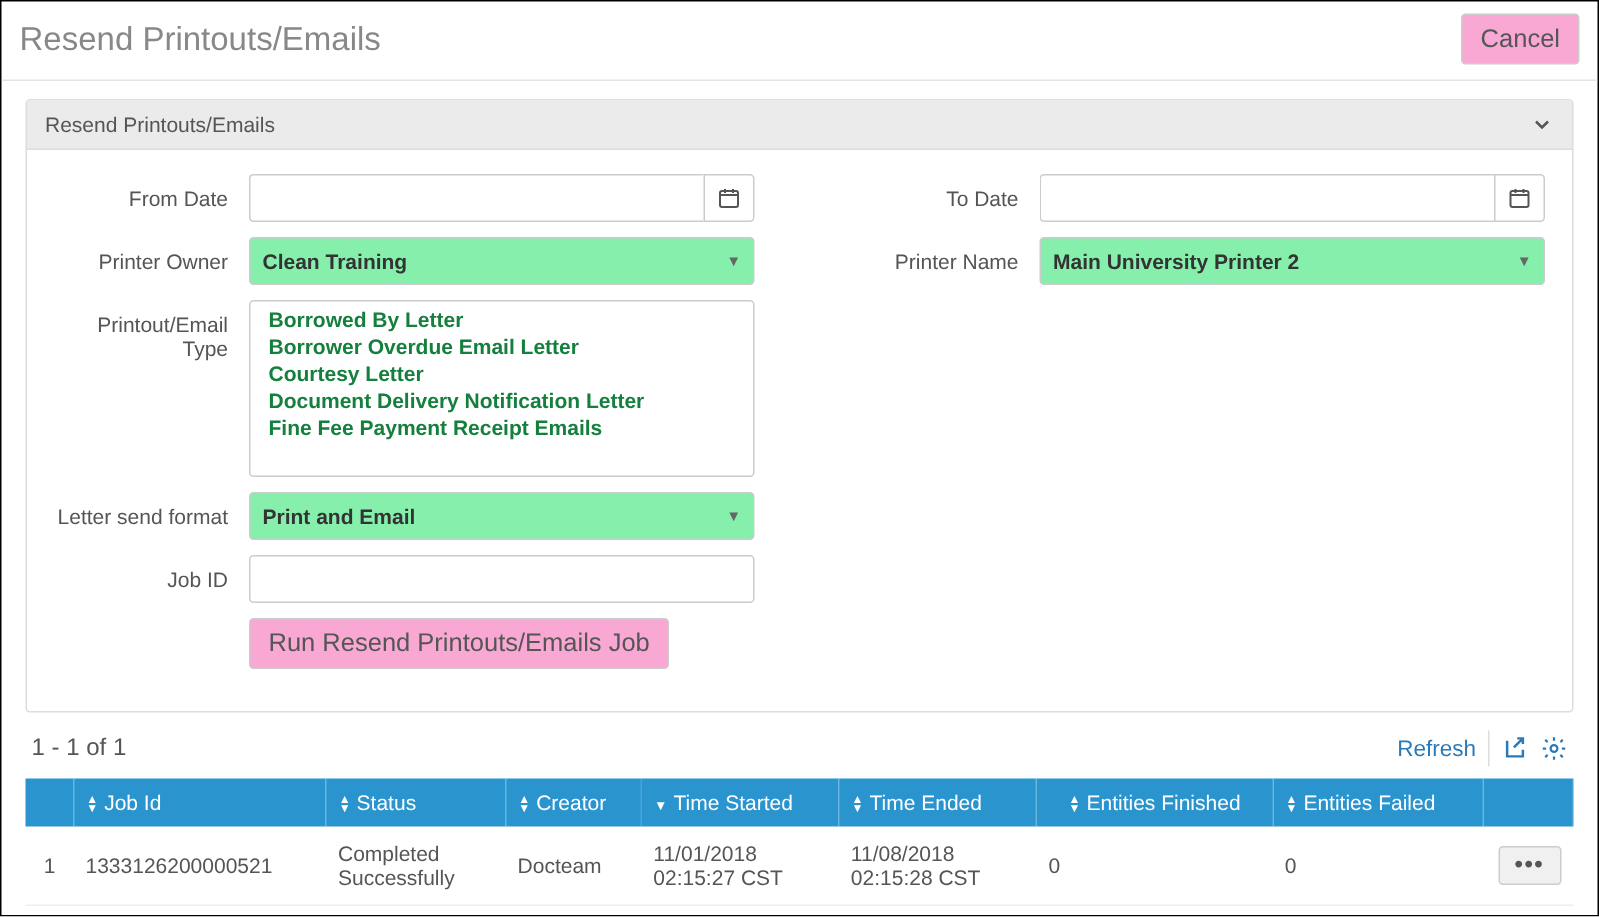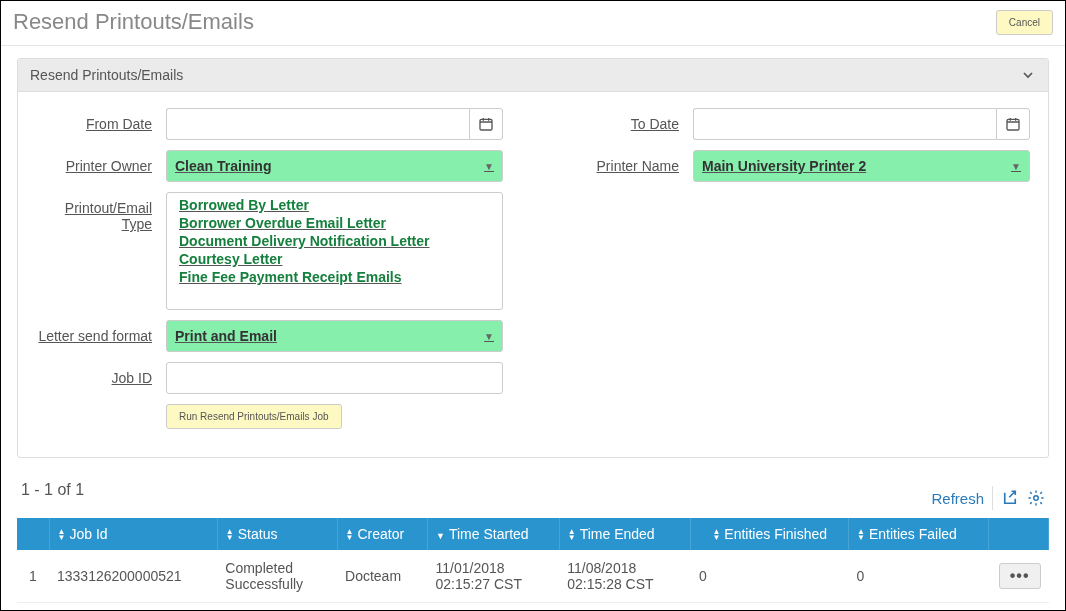--- a/index.html
+++ b/index.html
@@ -24,25 +24,25 @@
     padding: 8px 12px 10px 12px;
     border-bottom: 1px solid #e4e4e4;
   }
   .header h1 {
     margin: 0;
     font-size: 22px;
     font-weight: 400;
     color: #888;
   }
   .btn {
-    background: #fef9c3;
+    background: #f9a8d4;
     border: 1px solid #ccc;
     border-radius: 3px;
     padding: 6px 12px;
-    font-size: 10px;
+    font-size: 17px;
     color: #555;
     cursor: pointer;
   }
   .content {
     padding: 12px 16px;
   }
   .panel {
     border: 1px solid #ddd;
     border-radius: 3px;
     background: #fff;
@@ -56,21 +56,20 @@
     justify-content: space-between;
     align-items: center;
     border-bottom: 1px solid #ddd;
   }
   .panel-body {
     padding: 16px 18px 18px 18px;
   }
   .form-grid {
     display: flex;
     gap: 60px;
-    text-decoration: underline;
   }
   .col { flex: 1; }
   .form-row {
     display: flex;
     align-items: flex-start;
     margin-bottom: 10px;
   }
   .form-row label {
     width: 130px;
     text-align: right;
@@ -149,21 +148,20 @@
     justify-content: space-between;
     align-items: center;
     padding: 12px 4px 8px 4px;
     font-size: 16px;
     color: #555;
   }
   .toolbar-right {
     display: flex;
     align-items: center;
     gap: 8px;
-    margin-top: 16px;
   }
   .link {
     color: #2a7ab9;
     font-size: 15px;
     cursor: pointer;
   }
   .icon-btn {
     color: #2a7ab9;
     cursor: pointer;
     display: inline-flex;
@@ -266,22 +264,22 @@
                 </div>
               </div>
             </div>
 
             <div class="form-row">
               <label>Printout/Email Type</label>
               <div class="control-wrap">
                 <div class="listbox">
                   <div>Borrowed By Letter</div>
                   <div>Borrower Overdue Email Letter</div>
+                  <div>Courtesy Letter</div>
                   <div>Document Delivery Notification Letter</div>
-                  <div>Courtesy Letter</div>
                   <div>Fine Fee Payment Receipt Emails</div>
                 </div>
               </div>
             </div>
 
             <div class="form-row">
               <label>Letter send format</label>
               <div class="control-wrap">
                 <div class="select">
                   <span>Print and Email</span>

